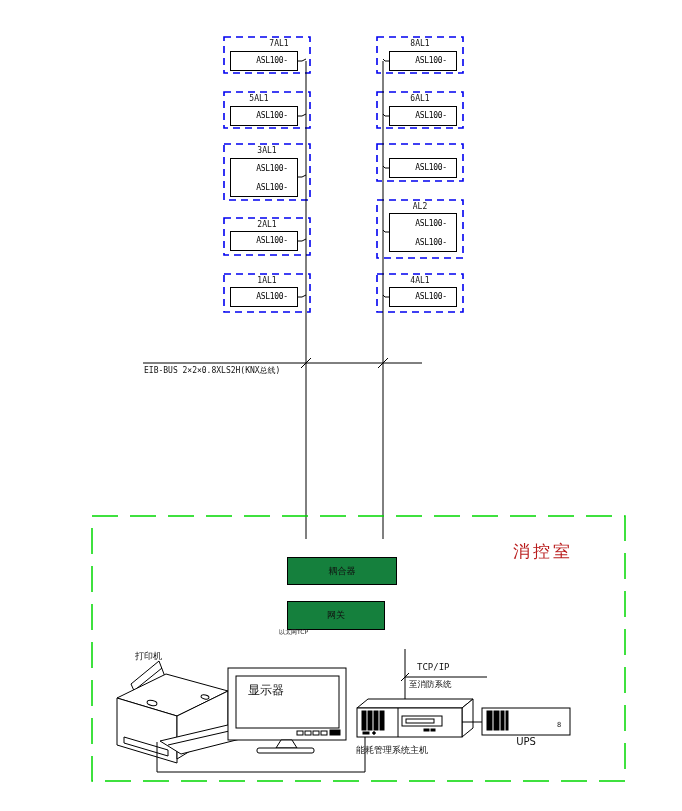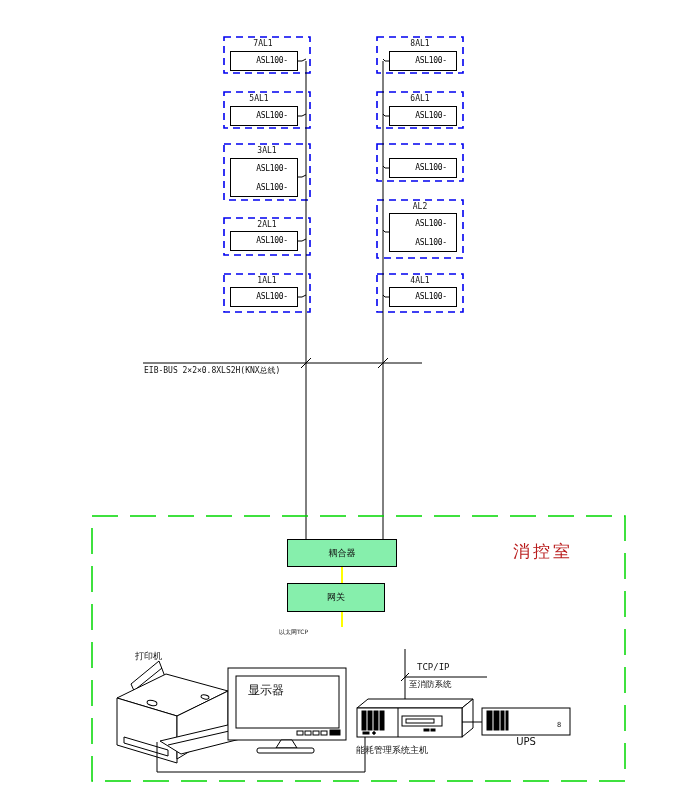--- a/index.html
+++ b/index.html
@@ -8,22 +8,22 @@
   #lines{position:absolute;left:0;top:0;}
   .t{position:absolute;color:#111;white-space:nowrap;text-align:center;}
   .cad{font-family:"DejaVu Sans Mono",monospace;}
   .ptitle{font-size:8px;width:86px;text-align:center;height:12px;line-height:12px;}
   .ibox{position:absolute;width:68px;background:#fff;border:1px solid #000;box-sizing:border-box;
         font-size:8px;letter-spacing:-0.3px;text-align:center;}
   .ibox .ln{height:19px;line-height:19px;overflow:hidden;margin-left:16px;}
   .ibox.one{height:20px;}
   .ibox.one .ln{height:18px;line-height:18px;}
   .ibox.two{height:39px;}
-  .nbox{position:absolute;background:#86efac;border:1px solid #000;box-sizing:border-box;
-        text-align:center;font-size:9px;color:#111;}
+  .nbox{position:absolute;background:#15803d;border:1px solid #000;box-sizing:border-box;
+        text-align:center;font-size:9px;color:#111;margin-top:18px;}
   .roomlabel{font-size:17px;color:#b91c1c;letter-spacing:3px;}
   .small6{font-size:6px;color:#222;}
 </style>
 </head>
 <body>
 
 <div id="canvas">
 
   <svg id="lines" width="682" height="811">
 
@@ -126,21 +126,21 @@
       <rect x="501" y="711" width="3" height="19" fill="#000"></rect>
       <rect x="506" y="711" width="2" height="19" fill="#000"></rect>
     </g>
 
     <g stroke="#000" stroke-width="1" fill="none">
       <line x1="462" y1="722" x2="482" y2="722"></line>
       <polyline points="365,737 365,772 157,772 157,742"></polyline>
     </g>
   </svg>
 
-  <div class="t cad ptitle" style="left:220px;top:38px">7AL1</div>
+  <div class="t cad ptitle" style="left:236px;top:38px">7AL1</div>
   <div class="ibox one" style="left:230px;top:51px">
       <div class="ln cad">ASL100-S4/16</div>
     </div>
 
   <div class="t cad ptitle" style="left:216px;top:93px">5AL1</div>
   <div class="ibox one" style="left:230px;top:106px">
       <div class="ln cad">ASL100-S4/16</div>
     </div>
 
   <div class="t cad ptitle" style="left:224px;top:145px">3AL1</div>

